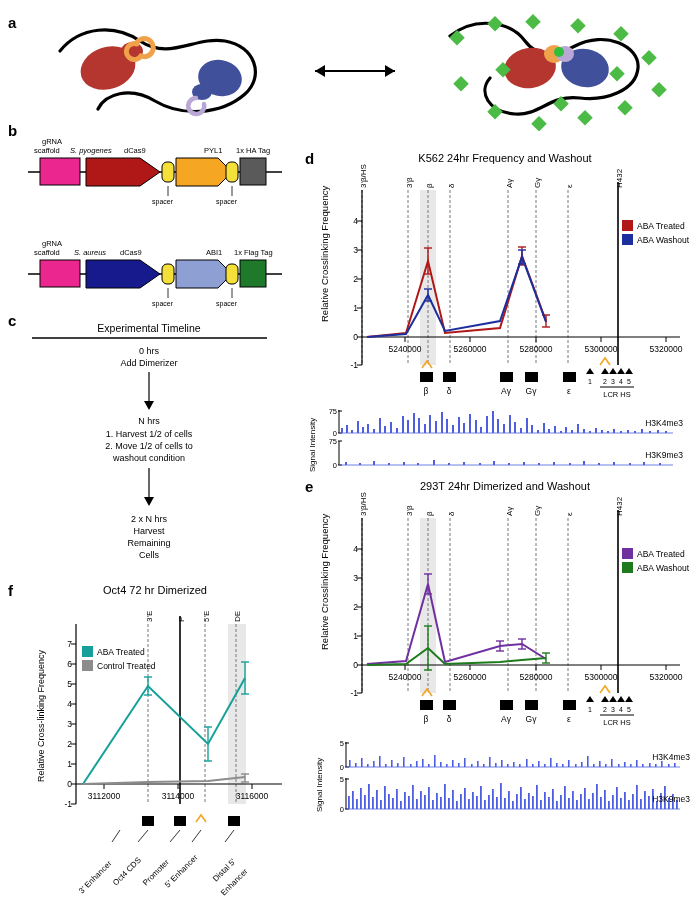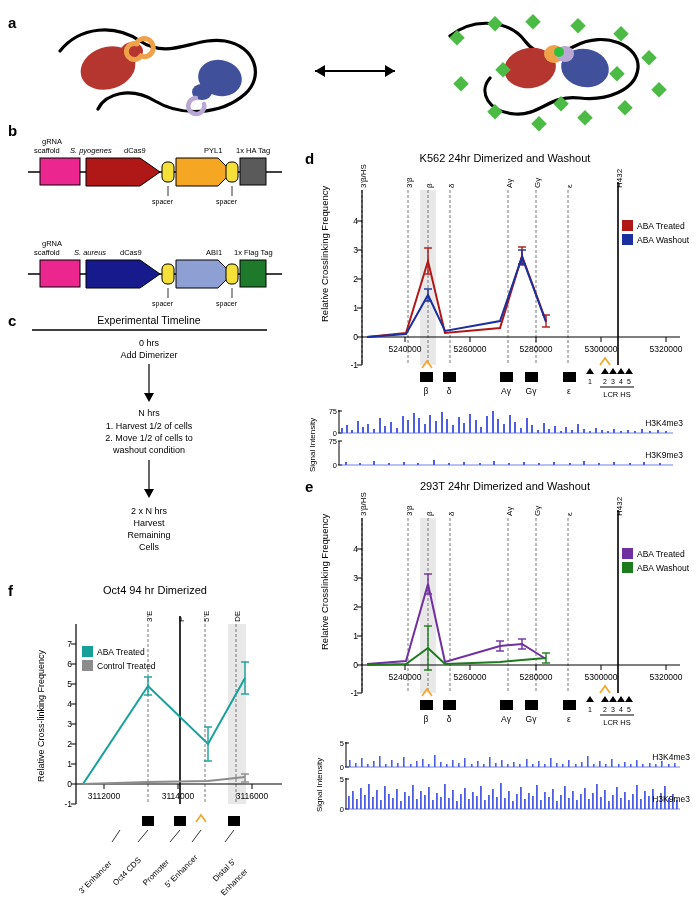--- a/index.html
+++ b/index.html
@@ -109,21 +109,21 @@
     <rect x="206" y="130" width="12" height="20" rx="5" fill="#f5e03a" stroke="#000" stroke-width="1"></rect>
     <rect x="220" y="126" width="26" height="27" fill="#1e7a2a" stroke="#000" stroke-width="1"></rect>
     <line x1="148" y1="154" x2="148" y2="164" stroke="#000" stroke-width="0.8"></line>
     <line x1="212" y1="154" x2="212" y2="164" stroke="#000" stroke-width="0.8"></line>
     <text x="132" y="172" font-size="7" font-family="Liberation Sans">spacer</text>
     <text x="196" y="172" font-size="7" font-family="Liberation Sans">spacer</text>
   </svg>
 </div>
 
 <div class="panel-letter" style="left:8px;top:312px;">c</div>
-<div class="abs" style="left:22px;top:312px;width:255px;height:250px;">
+<div class="abs" style="left:22px;top:320px;width:255px;height:250px;">
   <svg width="255" height="250" viewBox="0 0 255 250">
     <text x="127" y="12" font-size="10.5" text-anchor="middle" font-family="Liberation Sans">Experimental Timeline</text>
     <line x1="10" y1="18" x2="245" y2="18" stroke="#000" stroke-width="1.4"></line>
     <text x="127" y="34" font-size="9" text-anchor="middle" font-family="Liberation Sans">0 hrs</text>
     <text x="127" y="46" font-size="9" text-anchor="middle" font-family="Liberation Sans">Add Dimerizer</text>
     <line x1="127" y1="52" x2="127" y2="84" stroke="#000" stroke-width="1.2"></line>
     <path d="M127,90 l-5,-9 l10,0 z" fill="#000"></path>
     <text x="127" y="104" font-size="9" text-anchor="middle" font-family="Liberation Sans">N hrs</text>
     <text x="127" y="117" font-size="9" text-anchor="middle" font-family="Liberation Sans">1. Harvest 1/2 of cells</text>
     <text x="127" y="129" font-size="9" text-anchor="middle" font-family="Liberation Sans">2. Move 1/2 of cells to</text>
@@ -131,21 +131,21 @@
     <line x1="127" y1="148" x2="127" y2="180" stroke="#000" stroke-width="1.2"></line>
     <path d="M127,186 l-5,-9 l10,0 z" fill="#000"></path>
     <text x="127" y="202" font-size="9" text-anchor="middle" font-family="Liberation Sans">2 x N hrs</text>
     <text x="127" y="214" font-size="9" text-anchor="middle" font-family="Liberation Sans">Harvest</text>
     <text x="127" y="226" font-size="9" text-anchor="middle" font-family="Liberation Sans">Remaining</text>
     <text x="127" y="238" font-size="9" text-anchor="middle" font-family="Liberation Sans">Cells</text>
   </svg>
 </div>
 
 <div class="panel-letter" style="left:305px;top:150px;">d</div>
-<div class="ttl abs" style="left:330px;top:152px;width:350px;">K562 24hr Dimerized and Washout</div>
+<div class="ttl abs" style="left:330px;top:152px;width:350px;">K562 24hr Frequency and Washout</div>
 
 <div class="abs" style="left:300px;top:162px;width:396px;height:250px;">
   <svg width="396" height="250" viewBox="0 0 396 250">
 
     <rect x="120" y="28" width="16" height="175" class="gridband"></rect>
 
     <g class="vline">
       <line x1="62" y1="28" x2="62" y2="203"></line>
       <line x1="108" y1="28" x2="108" y2="203"></line>
       <line x1="128" y1="28" x2="128" y2="203"></line>
@@ -645,21 +645,21 @@
         <rect x="368" y="64" width="1.8" height="11"></rect>
       <rect x="372" y="60" width="1.8" height="15"></rect>
         <rect x="376" y="66" width="1.8" height="9"></rect>
     </g>
     <line x1="46" y1="75" x2="380" y2="75" stroke="#4d5fe0" stroke-width="0.8"></line>
     <text x="390" y="68" font-size="8.5" text-anchor="end" font-family="Liberation Sans">H3K9me3</text>
   </svg>
 </div>
 
 <div class="panel-letter" style="left:8px;top:582px;">f</div>
-<div class="ttl abs" style="left:40px;top:584px;width:230px;">Oct4 94 hr Dimerized</div>
+<div class="ttl abs" style="left:40px;top:584px;width:230px;">Oct4 72 hr Dimerized</div>
 
 <div class="abs" style="left:20px;top:594px;width:280px;height:320px;">
   <svg width="280" height="320" viewBox="0 0 280 320">
 
     <rect x="208" y="30" width="18" height="180" class="gridband"></rect>
 
     <g class="vline">
       <line x1="128" y1="30" x2="128" y2="210"></line>
       <line x1="185" y1="30" x2="185" y2="210"></line>
       <line x1="216" y1="30" x2="216" y2="210"></line>

